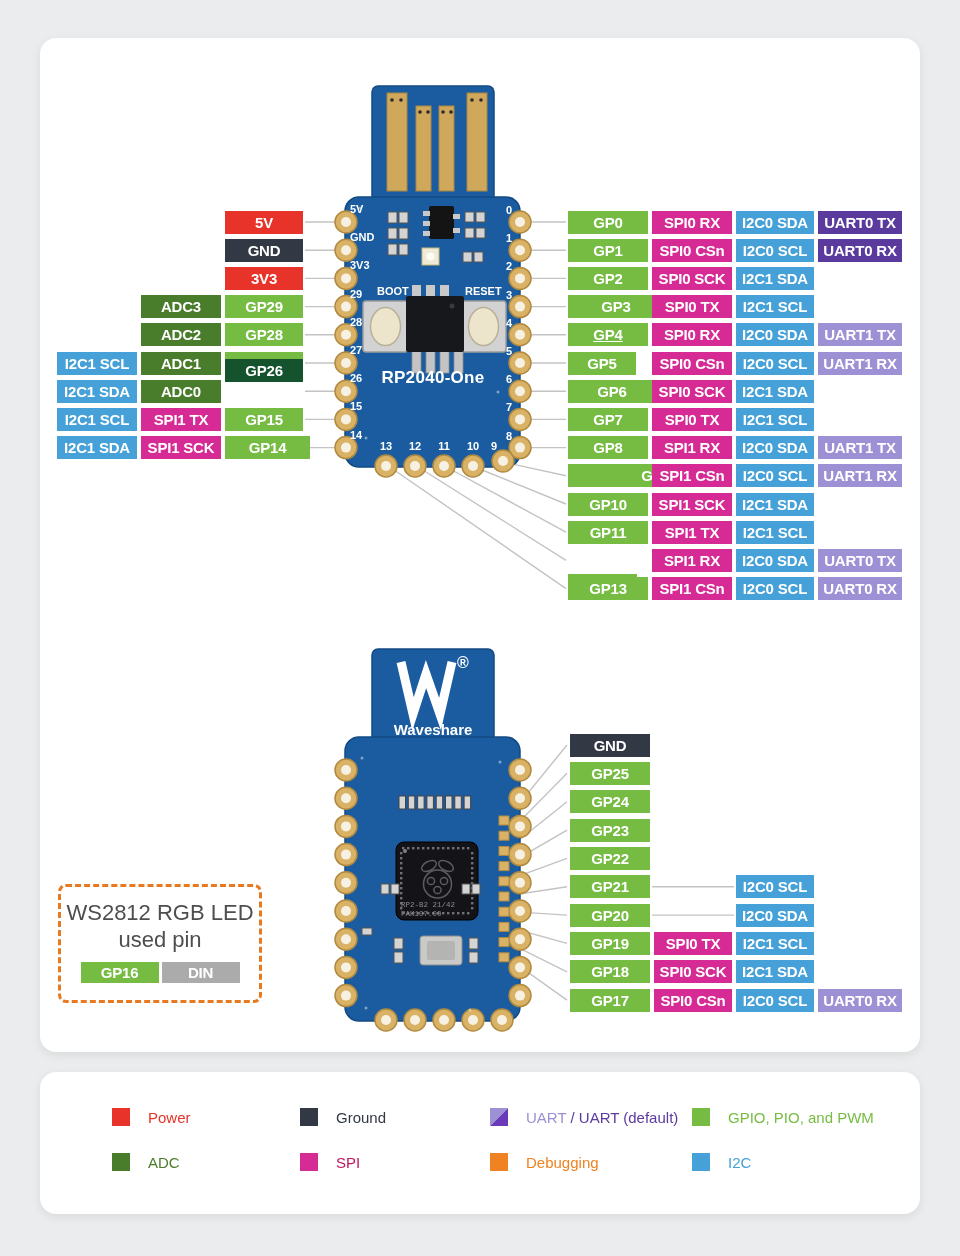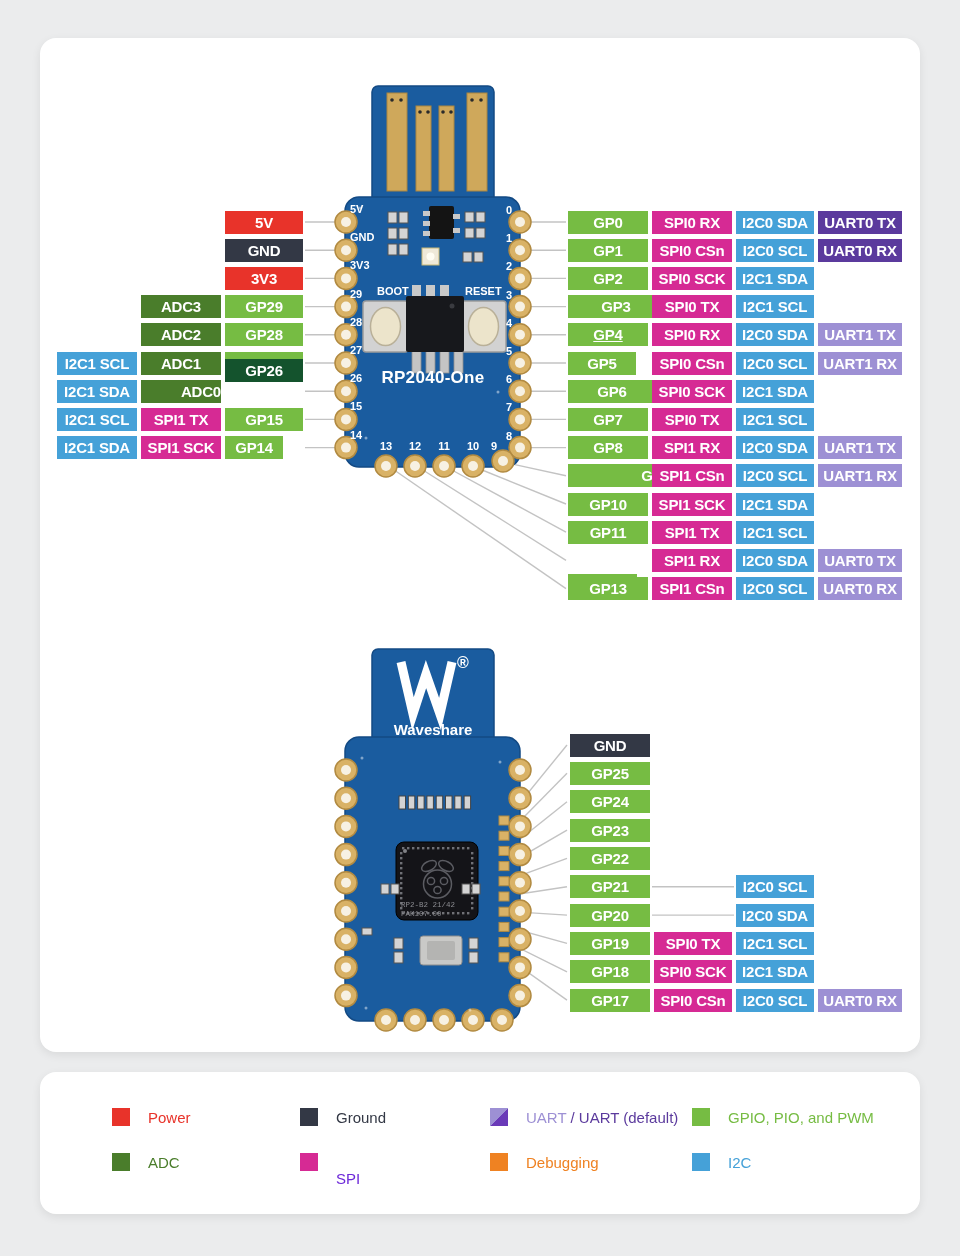--- a/index.html
+++ b/index.html
@@ -384,20 +384,28 @@
           <rect x="499" y="937.6" width="10" height="9" fill="#d9b266" stroke="#b18a41"></rect>
           <rect x="499" y="952.8" width="10" height="9" fill="#d9b266" stroke="#b18a41"></rect>
         </g>
       <circle cx="362" cy="758" r="1.5" fill="rgba(255,255,255,.45)"></circle>
       <circle cx="500" cy="762" r="1.5" fill="rgba(255,255,255,.45)"></circle>
       <circle cx="366" cy="1008" r="1.5" fill="rgba(255,255,255,.45)"></circle>
       <circle cx="470" cy="1010" r="1.5" fill="rgba(255,255,255,.45)"></circle>
     </g>
   </svg>
 
+  <div id="ws-note">
+    <div class="ws-line">WS2812 RGB LED</div>
+    <div class="ws-line">used pin</div>
+    <div class="ws-badges" id="ws-badges">
+        <div class="badge" style="background: rgb(118, 188, 67);">GP16</div>
+        <div class="badge" style="background: rgb(171, 171, 171);">DIN</div>
+      </div>
+  </div>
 
   <div id="badges">
       <div class="badge" style="left: 568px; top: 211px; width: 80px; background: rgb(118, 188, 67);">GP0</div>
       <div class="badge" style="left: 652px; top: 211px; width: 80px; background: rgb(214, 42, 148);">SPI0 RX</div>
       <div class="badge" style="left: 736px; top: 211px; width: 78px; background: rgb(69, 161, 216);">I2C0 SDA</div>
       <div class="badge" style="left: 818px; top: 211px; width: 84px; background: rgb(91, 58, 157);">UART0 TX</div>
       <div class="badge" style="left: 568px; top: 239px; width: 80px; background: rgb(118, 188, 67);">GP1</div>
       <div class="badge" style="left: 652px; top: 239px; width: 80px; background: rgb(214, 42, 148);">SPI0 CSn</div>
       <div class="badge" style="left: 736px; top: 239px; width: 78px; background: rgb(69, 161, 216);">I2C0 SCL</div>
       <div class="badge" style="left: 818px; top: 239px; width: 84px; background: rgb(91, 58, 157);">UART0 RX</div>
@@ -447,26 +455,26 @@
       <div class="badge" style="left: 225px; top: 239px; width: 78px; background: rgb(51, 56, 69);">GND</div>
       <div class="badge" style="left: 225px; top: 267px; width: 78px; background: rgb(232, 51, 42);">3V3</div>
       <div class="badge" style="left: 225px; top: 295px; width: 78px; background: rgb(118, 188, 67);">GP29</div>
       <div class="badge" style="left: 141px; top: 295px; width: 80px; background: rgb(74, 125, 43);">ADC3</div>
       <div class="badge" style="left: 225px; top: 323px; width: 78px; background: rgb(118, 188, 67);">GP28</div>
       <div class="badge" style="left: 141px; top: 323px; width: 80px; background: rgb(74, 125, 43);">ADC2</div>
       <div class="badge" style="left: 225px; top: 352px; width: 78px; background: rgb(118, 188, 67);">GP27</div>
       <div class="badge" style="left: 141px; top: 352px; width: 80px; background: rgb(74, 125, 43);">ADC1</div>
       <div class="badge" style="left: 57px; top: 352px; width: 80px; background: rgb(69, 161, 216);">I2C1 SCL</div>
       <div class="badge" style="left: 225px; top: 359px; width: 78px; background: #14532d;">GP26</div>
-      <div class="badge" style="left: 141px; top: 380px; width: 80px; background: rgb(74, 125, 43); text-align: right;">ADC0</div>
+      <div class="badge" style="left: 141px; top: 380px; width: 80px; background: rgb(74, 125, 43);">ADC0</div>
       <div class="badge" style="left: 57px; top: 380px; width: 80px; background: rgb(69, 161, 216);">I2C1 SDA</div>
       <div class="badge" style="left: 225px; top: 408px; width: 78px; background: rgb(118, 188, 67);">GP15</div>
       <div class="badge" style="left: 141px; top: 408px; width: 80px; background: rgb(214, 42, 148);">SPI1 TX</div>
       <div class="badge" style="left: 57px; top: 408px; width: 80px; background: rgb(69, 161, 216);">I2C1 SCL</div>
-      <div class="badge" style="left: 225px; top: 436px; width: 58px; background: rgb(118, 188, 67);">GP14</div>
+      <div class="badge" style="left: 225px; top: 436px; width: 85px; background: rgb(118, 188, 67);">GP14</div>
       <div class="badge" style="left: 141px; top: 436px; width: 80px; background: rgb(214, 42, 148);">SPI1 SCK</div>
       <div class="badge" style="left: 57px; top: 436px; width: 80px; background: rgb(69, 161, 216);">I2C1 SDA</div>
       <div class="badge" style="left: 570px; top: 734px; width: 80px; background: rgb(51, 56, 69);">GND</div>
       <div class="badge" style="left: 570px; top: 762px; width: 80px; background: rgb(118, 188, 67);">GP25</div>
       <div class="badge" style="left: 570px; top: 790px; width: 80px; background: rgb(118, 188, 67);">GP24</div>
       <div class="badge" style="left: 570px; top: 819px; width: 80px; background: rgb(118, 188, 67);">GP23</div>
       <div class="badge" style="left: 570px; top: 847px; width: 80px; background: rgb(118, 188, 67);">GP22</div>
       <div class="badge" style="left: 570px; top: 875px; width: 80px; background: rgb(118, 188, 67);">GP21</div>
       <div class="badge" style="left: 736px; top: 875px; width: 78px; background: rgb(69, 161, 216);">I2C0 SCL</div>
       <div class="badge" style="left: 570px; top: 904px; width: 80px; background: rgb(118, 188, 67);">GP20</div>
@@ -487,19 +495,19 @@
       <div class="legend-label" style="left: 148px; top: 1108px; color: rgb(232, 51, 42);">Power</div>
       <div class="legend-swatch" style="left: 300px; top: 1108px; background: rgb(51, 56, 69);"></div>
       <div class="legend-label" style="left: 336px; top: 1108px; color: rgb(51, 56, 69);">Ground</div>
       <div class="legend-swatch" style="left: 490px; top: 1108px; background: linear-gradient(135deg, rgb(157, 144, 212) 50%, rgb(106, 58, 184) 50%);"></div>
       <div class="legend-label" style="left: 526px; top: 1108px;"><span style="color: rgb(157, 144, 212);">UART</span><span style="color: rgb(91, 58, 157);"> / </span><span style="color: rgb(91, 58, 157);">UART (default)</span></div>
       <div class="legend-swatch" style="left: 692px; top: 1108px; background: rgb(118, 188, 67);"></div>
       <div class="legend-label" style="left: 728px; top: 1108px; color: rgb(118, 188, 67);">GPIO, PIO, and PWM</div>
       <div class="legend-swatch" style="left: 112px; top: 1153px; background: rgb(74, 125, 43);"></div>
       <div class="legend-label" style="left: 148px; top: 1153px; color: rgb(74, 125, 43);">ADC</div>
       <div class="legend-swatch" style="left: 300px; top: 1153px; background: rgb(214, 42, 148);"></div>
-      <div class="legend-label" style="left: 336px; top: 1153px; color: #6d28d9; margin-top: 16px;">SPI</div>
+      <div class="legend-label" style="left: 336px; top: 1153px; color: #be185d;">SPI</div>
       <div class="legend-swatch" style="left: 490px; top: 1153px; background: rgb(239, 130, 34);"></div>
       <div class="legend-label" style="left: 526px; top: 1153px; color: rgb(239, 130, 34);">Debugging</div>
       <div class="legend-swatch" style="left: 692px; top: 1153px; background: rgb(69, 161, 216);"></div>
       <div class="legend-label" style="left: 728px; top: 1153px; color: rgb(69, 161, 216);">I2C</div>
     </div>
 </div>
 
 </body></html>

